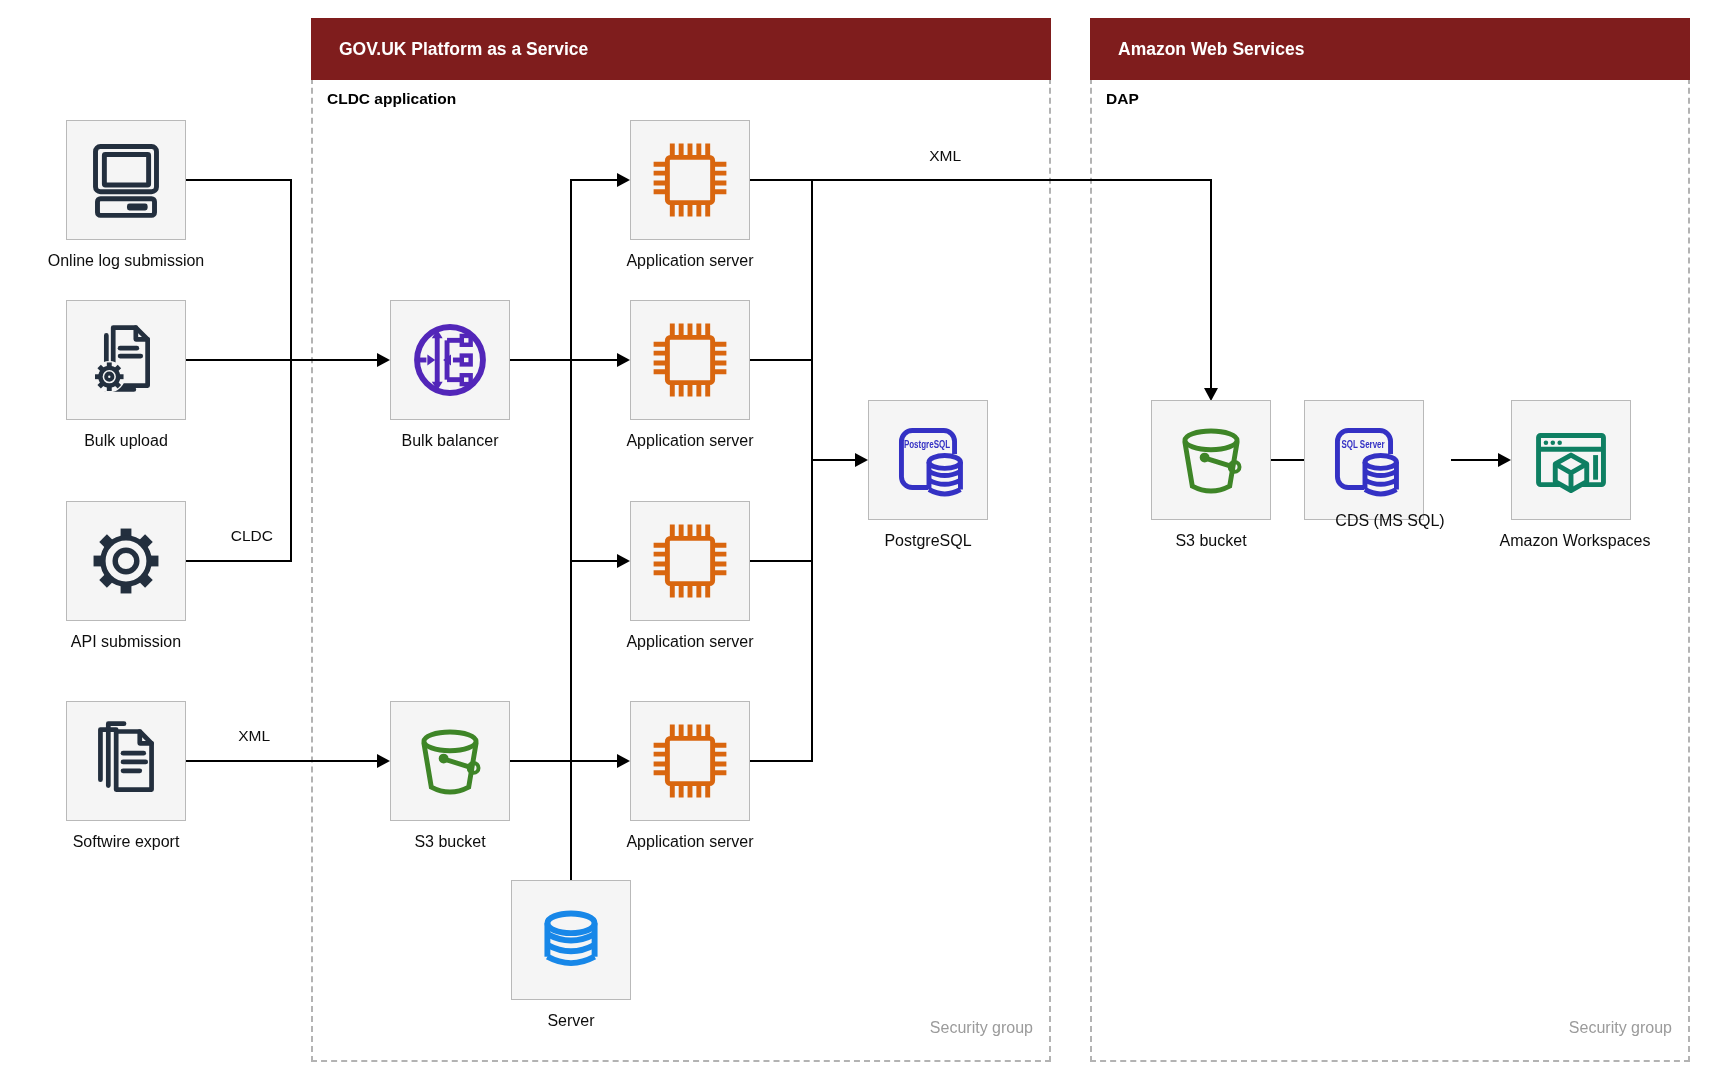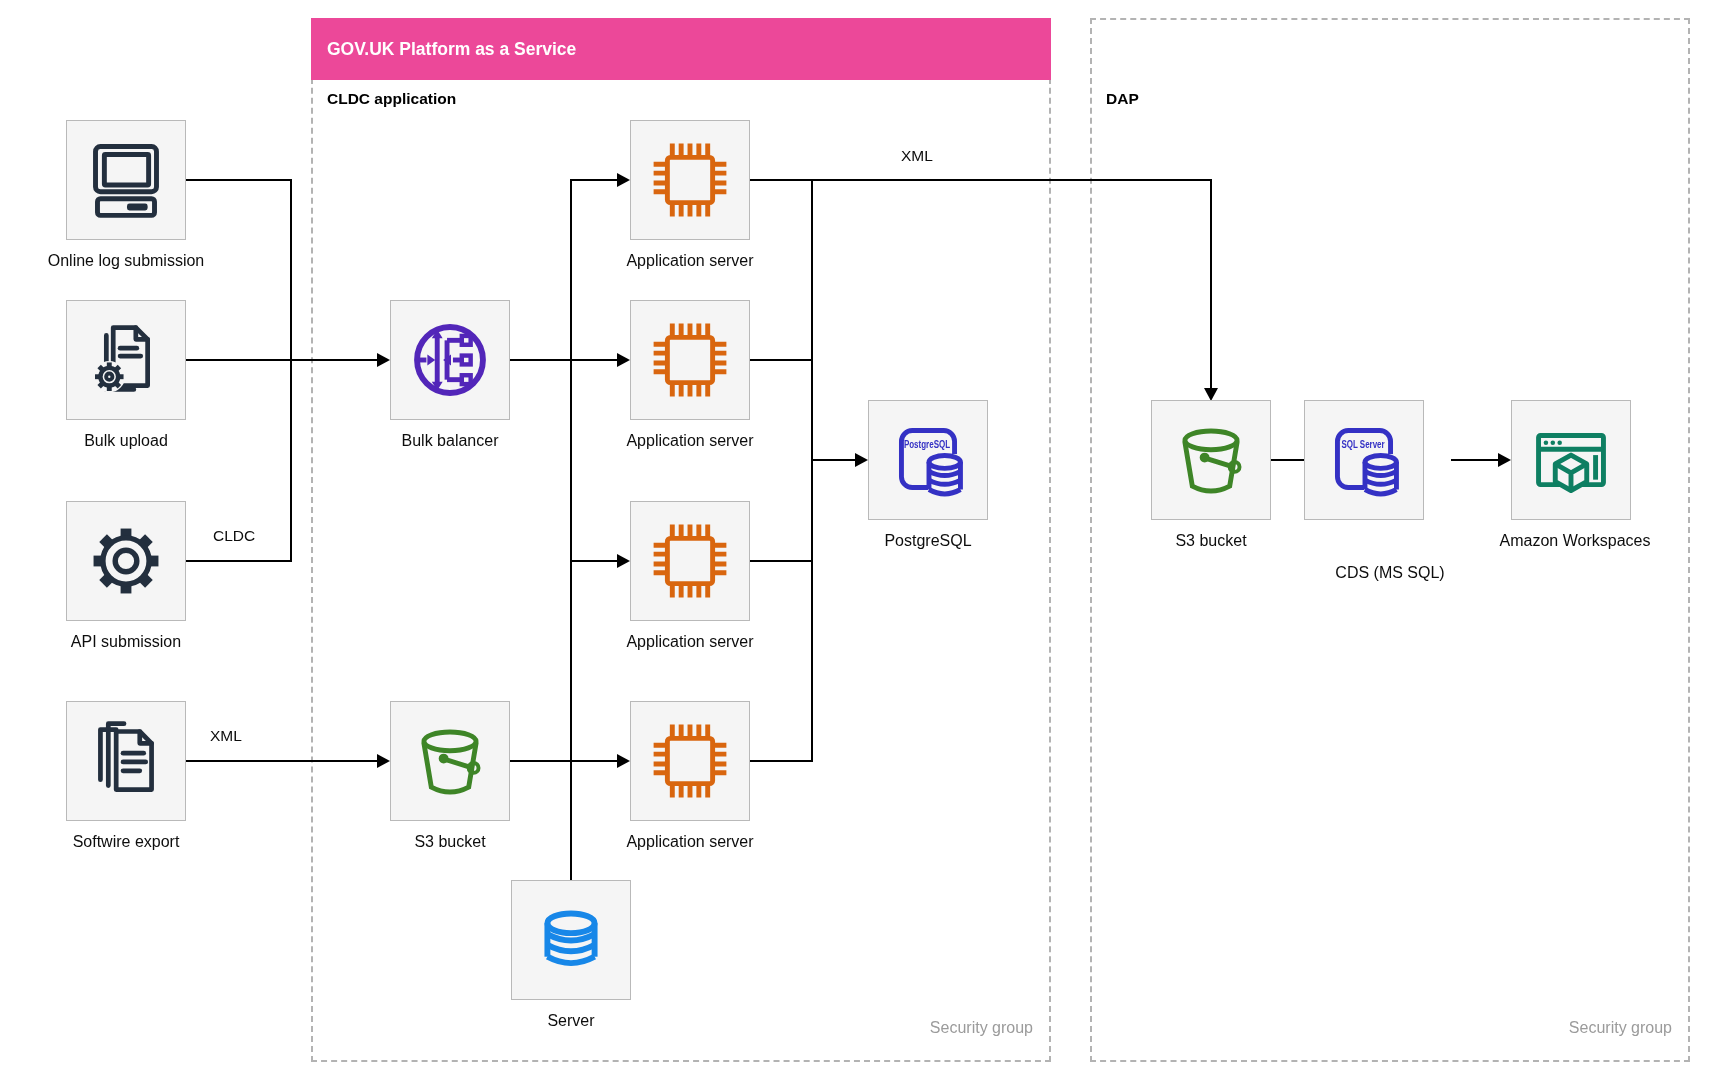--- a/index.html
+++ b/index.html
@@ -1,44 +1,45 @@
 <!DOCTYPE html>
 <html><head>
 <meta charset="utf-8">
 <style>
   html,body{margin:0;padding:0;background:#ffffff;}
   body{width:1712px;height:1082px;position:relative;overflow:hidden;
        font-family:"Liberation Sans","DejaVu Sans",sans-serif;}
   .container{position:absolute;border:2px dashed #b3b3b3;background:transparent;z-index:0;box-sizing:border-box;}
-  .chead{position:absolute;left:-2px;top:-2px;right:-2px;height:62px;background:#ec4899;
-         color:#ffffff;font-weight:bold;font-size:17.5px;line-height:62px;padding-left:16px;}
+  .chead{position:absolute;left:-2px;top:-2px;right:-2px;height:62px;background:#7f1d1d;
+         color:#ffffff;font-weight:bold;font-size:17.5px;line-height:62px;padding-left:28px;}
   .csub{position:absolute;left:14px;top:70px;font-weight:bold;font-size:15.5px;color:#000000;}
   .cfoot{position:absolute;right:16px;bottom:23px;font-size:16px;color:#9b9b9b;}
   .edge-h{position:absolute;height:2px;background:#000000;z-index:1;}
   .edge-v{position:absolute;width:2px;background:#000000;z-index:1;}
   .ah-r{position:absolute;width:0;height:0;border-left:13px solid #000000;
         border-top:7px solid transparent;border-bottom:7px solid transparent;z-index:1;}
   .ah-d{position:absolute;width:0;height:0;border-top:13px solid #000000;
         border-left:7px solid transparent;border-right:7px solid transparent;z-index:1;}
   .node{position:absolute;width:120px;height:120px;background:#f5f5f5;
         border:1.5px solid #b9b9b9;box-sizing:border-box;z-index:2;}
   .node svg{display:block;width:100%;height:100%;}
   .nlabel{position:absolute;width:270px;text-align:center;font-size:16px;color:#0d0d0d;z-index:2;}
-  .elabel{position:absolute;width:60px;text-align:left;font-size:15.5px;color:#0d0d0d;z-index:2;}
+  .elabel{position:absolute;width:60px;text-align:right;font-size:15.5px;color:#0d0d0d;z-index:2;}
 </style>
 </head>
 <body>
 
 <div class="container" style="left:311px;top:18px;width:740px;height:1044px">
   <div class="chead">GOV.UK Platform as a Service</div>
   <div class="csub">CLDC application</div>
   <div class="cfoot">Security group</div>
 </div>
 
 <div class="container" style="left:1090px;top:18px;width:600px;height:1044px">
+  <div class="chead">Amazon Web Services</div>
   <div class="csub">DAP</div>
   <div class="cfoot">Security group</div>
 </div>
 
 <div class="edge-h" style="left:186px;top:179px;width:105px"></div>
 <div class="edge-v" style="left:290px;top:179px;height:383px"></div>
 <div class="edge-h" style="left:186px;top:359px;width:192px"></div>
 <div class="ah-r" style="left:377px;top:353px"></div>
 <div class="edge-h" style="left:186px;top:560px;width:105px"></div>
 <div class="edge-h" style="left:186px;top:760px;width:192px"></div>
@@ -288,21 +289,21 @@
       <path d="M61,62 V90"></path>
         <path d="M93,62 V90"></path>
       <path d="M61,90 Q77,99 93,90"></path>
       <path d="M61,71.5 Q77,80 93,71.5"></path>
       <path d="M61,80.5 Q77,89 93,80.5"></path>
       <ellipse cx="77" cy="62" rx="16" ry="6.5" fill="#f5f5f5"></ellipse>
     </g>
     <text x="59" y="48" text-anchor="middle" textLength="44" lengthAdjust="spacingAndGlyphs" font-size="12" font-weight="bold" fill="#3431C4">SQL Server</text>
   </svg>
 </div>
-<div class="nlabel" style="left:1255px;top:564px">CDS (MS SQL)</div>
+<div class="nlabel" style="left:1255px;top:512px">CDS (MS SQL)</div>
 
 <div class="node" style="left:1511px;top:400px">
   <svg viewBox="0 0 120 120">
     <g fill="none" stroke="#0E7F62" stroke-width="5" stroke-linejoin="round">
       <rect x="27" y="35" width="66" height="50" rx="2"></rect>
       <path d="M27,49 H93"></path>
       <path d="M85,55 V80"></path>
     </g>
     <g fill="#0E7F62">
       <circle cx="34.5" cy="42.5" r="2.3"></circle>

